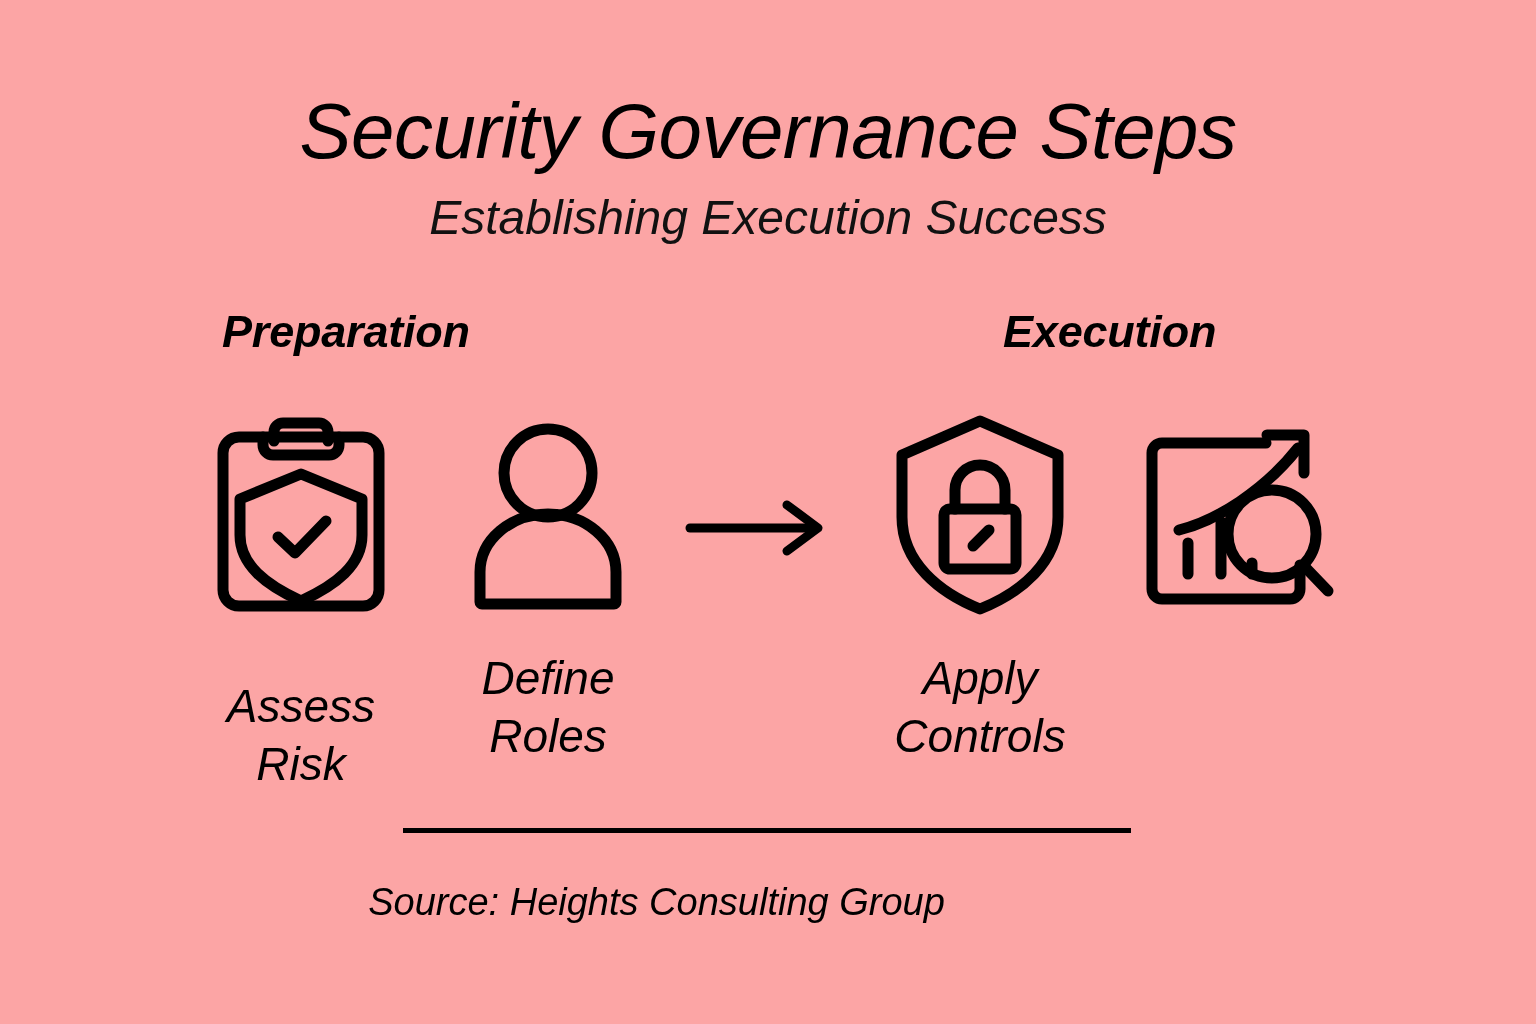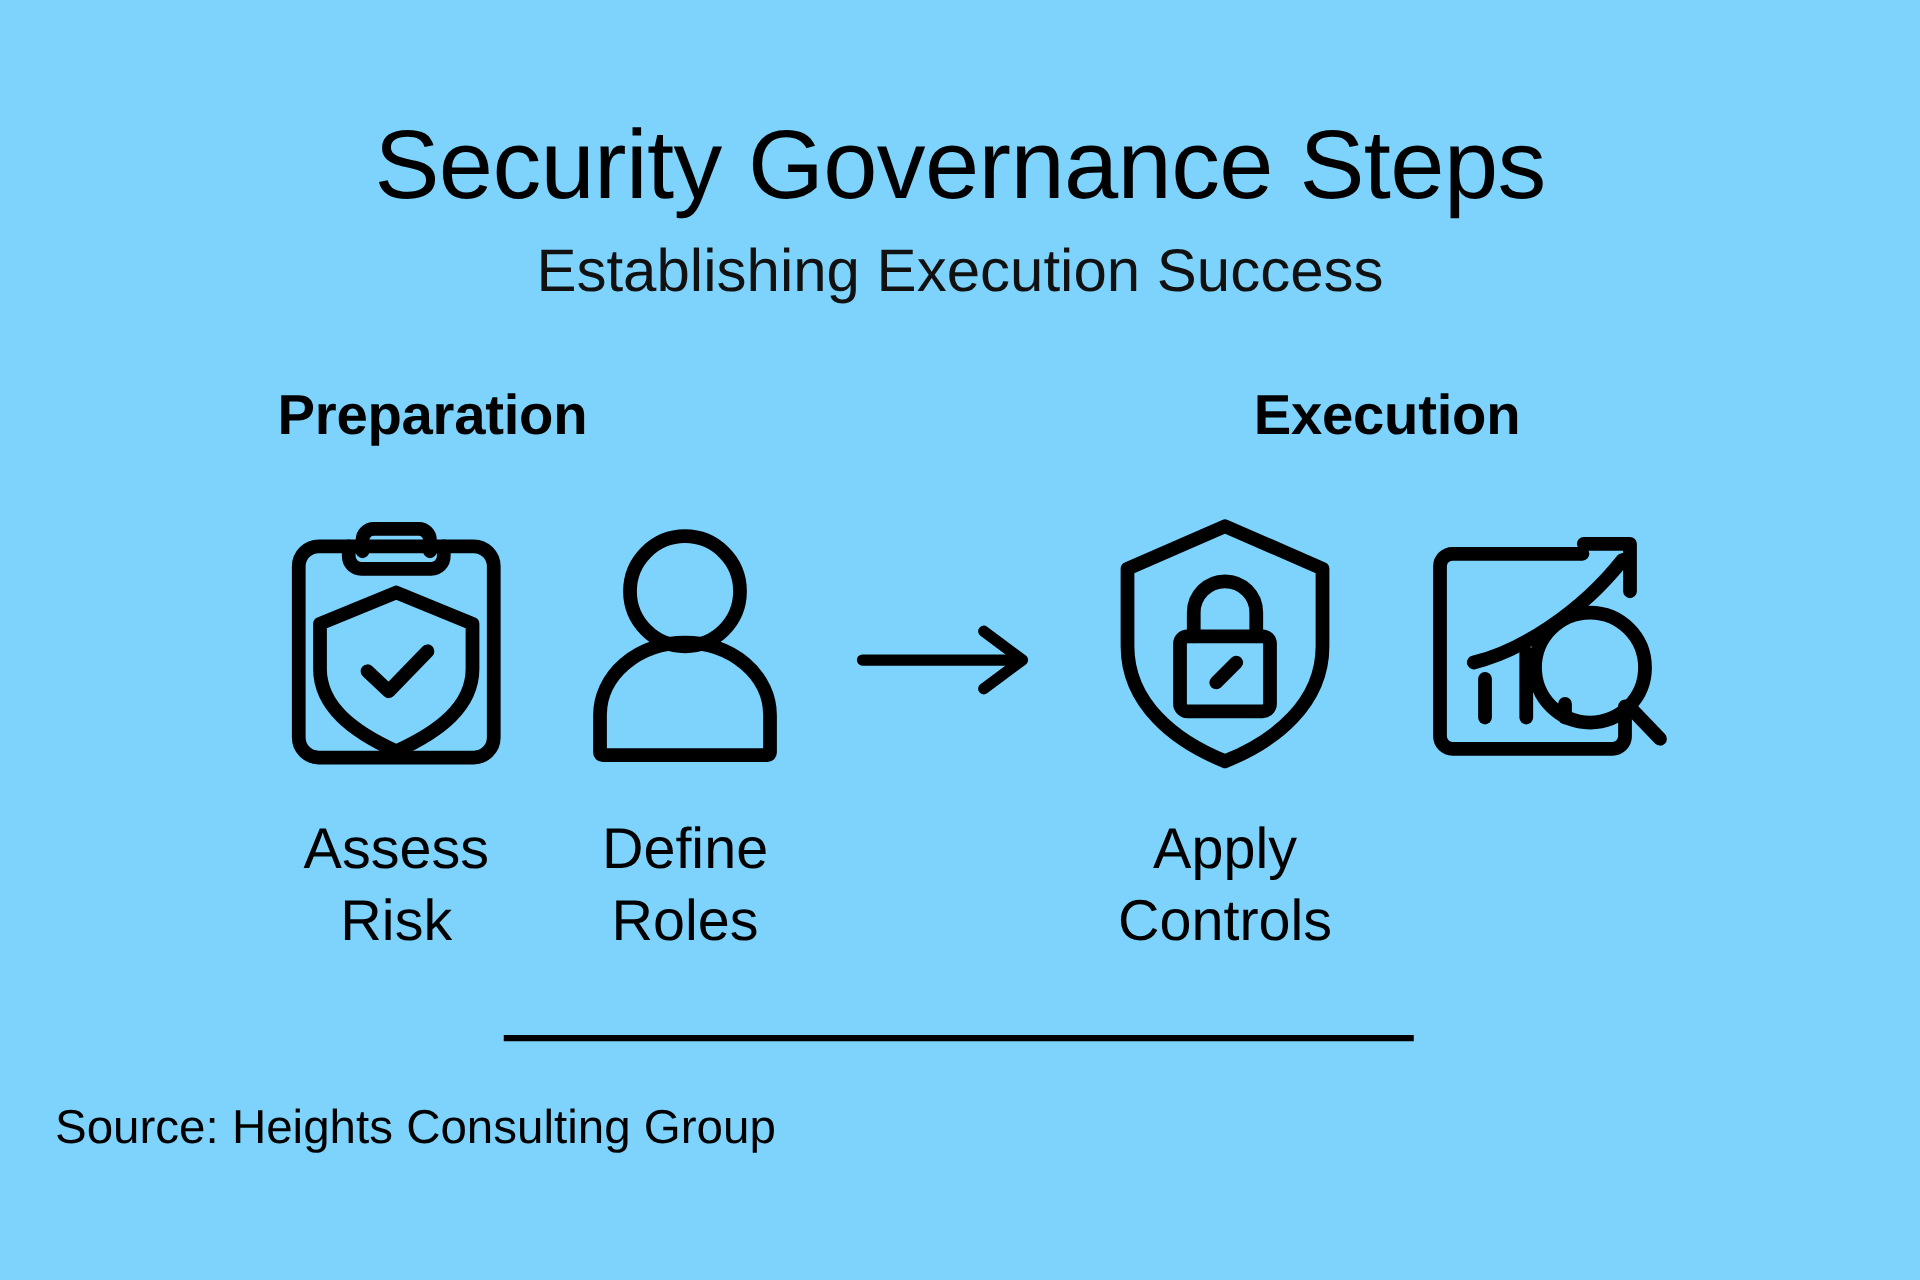--- a/index.html
+++ b/index.html
@@ -13,21 +13,22 @@
     background: #FFFFFD;
     font-family: "Liberation Sans", sans-serif;
     color: #000000;
     overflow: hidden;
   }
 
   #canvas {
     position: relative;
     width: 1536px;
     height: 1024px;
-    background: #7dd3fc;
+    background: #fca5a5;
+    font-style: italic;
   }
 
   
   .title {
     position: absolute;
     left: 0;
     top: 86px;
     width: 1536px;
     text-align: center;
     font-size: 78px;
@@ -83,21 +84,21 @@
   .step .step-label {
     margin-top: 32px;
     text-align: center;
     font-size: 46px;
     line-height: 58px;
     font-weight: 400;
     color: #000000;
     white-space: pre-line;
   }
 
-  #step-assess-risk    { left: 212px; }
+  #step-assess-risk    { left: 196px; gap: 28px; }
   #step-define-roles   { left: 443px; }
   #step-apply-controls { left: 875px; }
   #step-monitor-audit  { left: 1131px; }
 
   
   #flow-arrow {
     position: absolute;
     left: 684px;
     top: 498px;
     width: 150px;
@@ -111,27 +112,26 @@
     top: 828px;
     width: 728px;
     height: 5px;
     background: #000000;
   }
   #source-note {
     position: absolute;
     left: 0;
     top: 878px;
     width: 1313px;
-    text-align: left;
+    text-align: center;
     font-size: 38px;
     line-height: 48px;
     font-weight: 400;
     color: #000000;
     white-space: nowrap;
-    margin-left: 44px;
   }
 
   svg { display: block; overflow: visible; }
 </style>
 </head>
 <body>
 
 <div id="canvas">
 
   <div class="title">Security Governance Steps</div>

